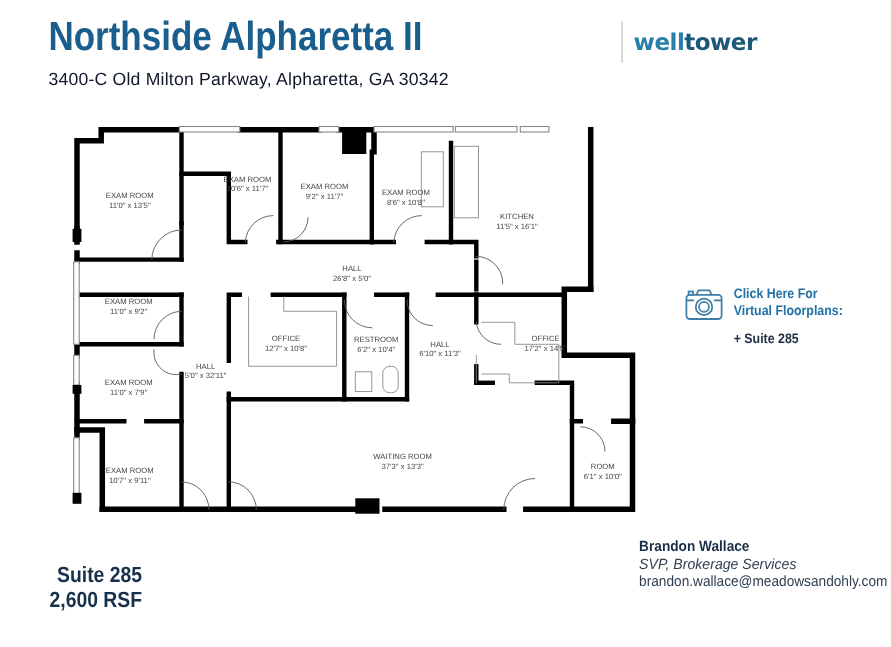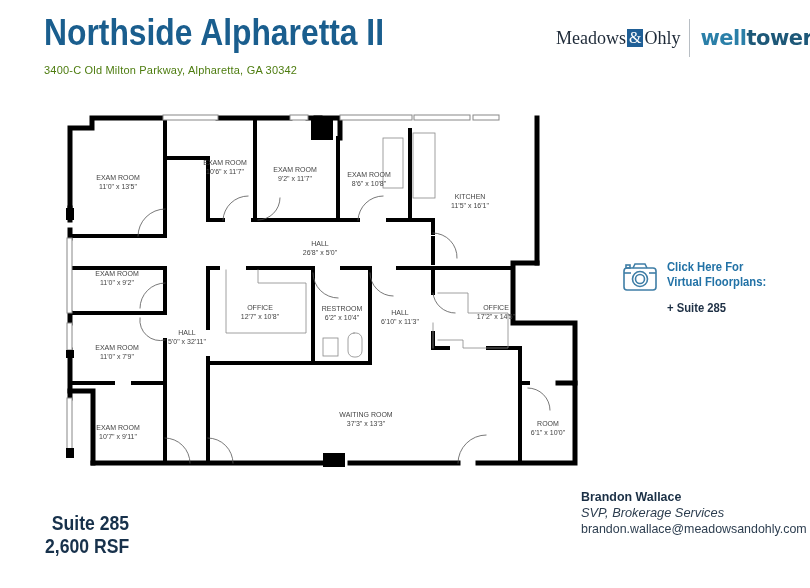--- a/index.html
+++ b/index.html
@@ -8,21 +8,21 @@
 
   .title {
     position: absolute; left: 44px; top: 12px;
     font-family: "Liberation Sans", sans-serif; font-weight: bold;
     font-size: 37px; color: #1a5e8e; letter-spacing: 0px;
     transform: scaleX(0.86); transform-origin: left top;
     white-space: nowrap;
   }
   .address {
     position: absolute; left: 44px; top: 64px;
-    font-size: 11px; color: #4d7c0f; white-space: nowrap;
+    font-size: 16px; color: #0f172a; white-space: nowrap;
     letter-spacing: 0.2px;
   }
 
   .logos { position: absolute; left: 556px; top: 18px; height: 40px; display: flex; align-items: center; }
   .mo-logo {
     font-family: "Liberation Serif", serif; font-size: 18px; color: #1e2a38;
     white-space: nowrap; display: flex; align-items: center;
   }
   .mo-amp {
     display: inline-block; background: #1f5f96; color: #ffffff;
@@ -68,25 +68,20 @@
 
   svg text { font-family: "Liberation Sans", sans-serif; fill: #444; }
 </style>
 </head>
 <body>
 
 <div class="title">Northside Alpharetta II</div>
 <div class="address">3400-C Old Milton Parkway, Alpharetta, GA 30342</div>
 
 <div class="logos">
-  <div class="mo-logo">
-    <span>Meadows</span>
-    <span class="mo-amp">&amp;</span>
-    <span>Ohly</span>
-  </div>
   <div class="logo-divider"></div>
   <div class="wt-logo">
     <span>well</span><span class="wt-dark">tower</span>
   </div>
 </div>
 
 <svg class="floorplan" width="530" height="380" viewBox="0 0 530 380" xmlns="http://www.w3.org/2000/svg">
   <g fill="none" stroke="#000" stroke-linecap="square">
 
     <g stroke-width="5">

